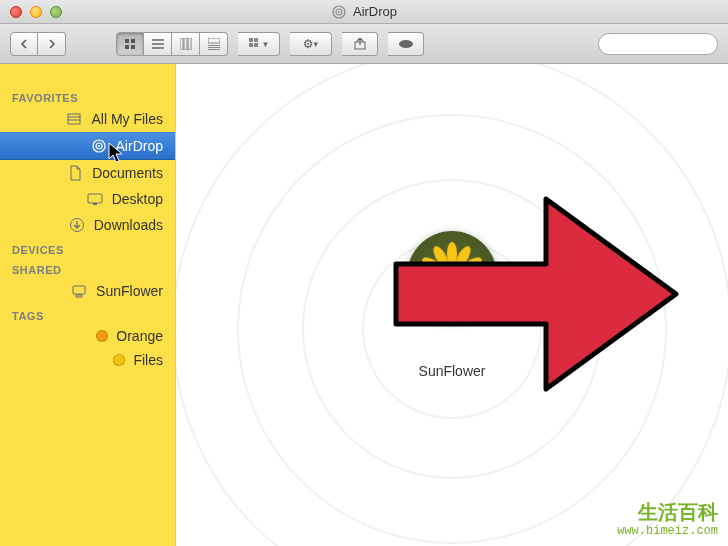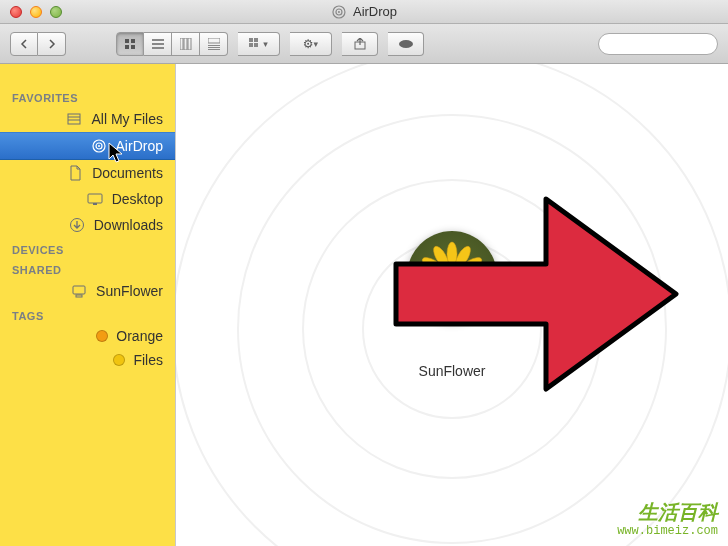--- a/index.html
+++ b/index.html
@@ -215,21 +215,20 @@
       right: 10px;
       bottom: 8px;
       text-align: right;
       line-height: 1.2;
     }
     .watermark-cn {
       font-size: 20px;
       font-weight: bold;
       color: #78b428;
       text-shadow: 1px 1px 0 #fff;
-      font-style: italic;
     }
     .watermark-url {
       font-size: 12px;
       color: #78b428;
       font-family: Liberation Mono, monospace;
     }
     .chev { font-size: 9px; color: #666; }
   </style>
 </head>
 <body>

